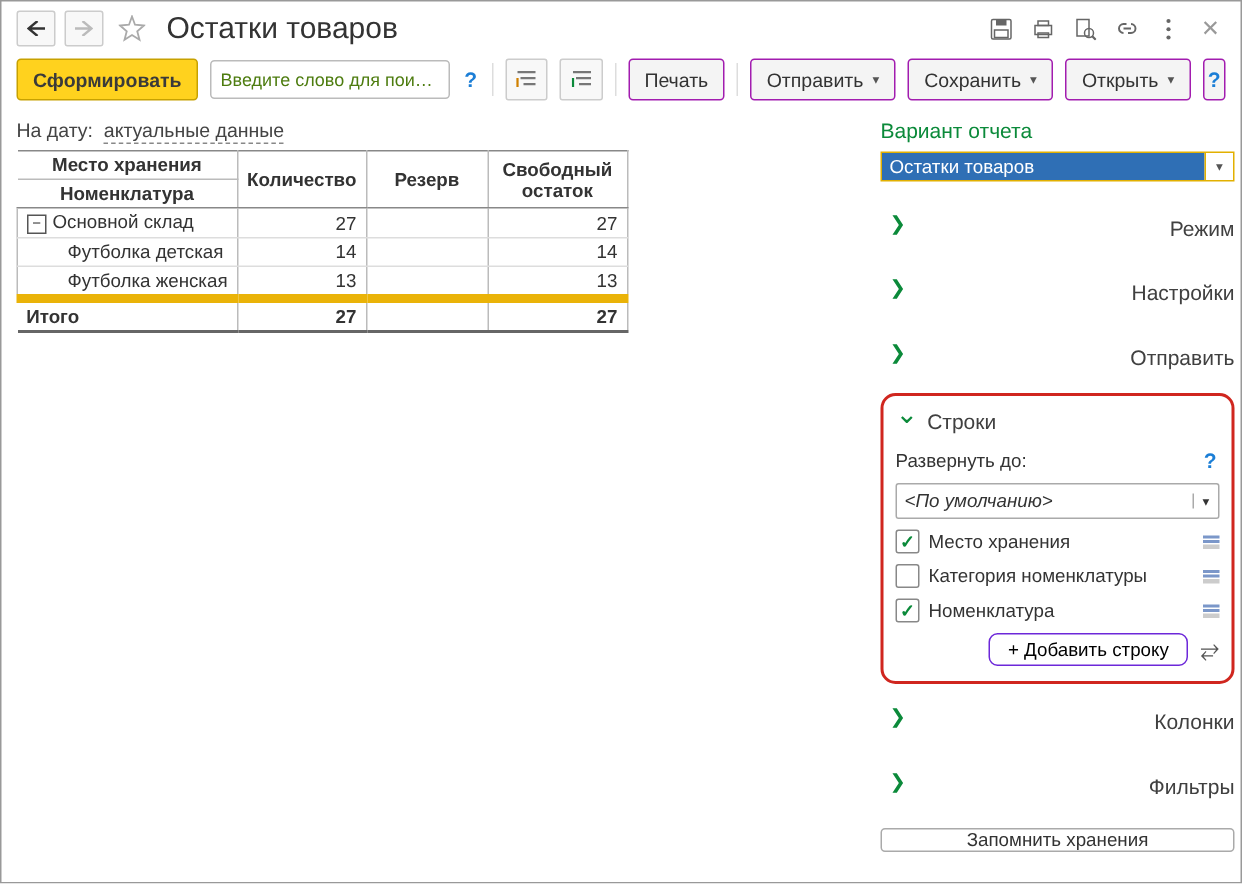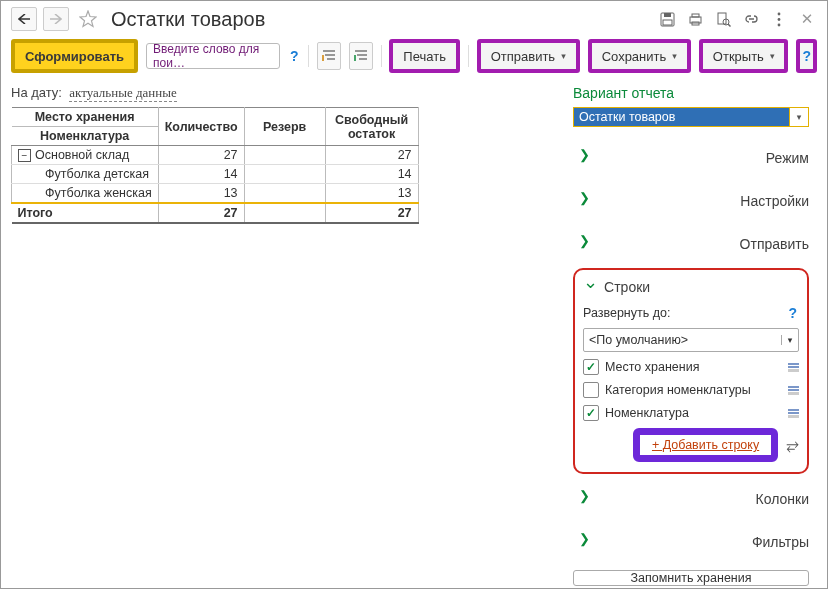--- a/index.html
+++ b/index.html
@@ -48,21 +48,21 @@
 
 
 .toolbar {
   display: flex;
   align-items: center;
   padding: 4px 10px 8px 10px;
   gap: 8px;
 }
 .btn {
   height: 26px;
-  border: 4px solid #a21caf;
+  border: 1px solid #a21caf;
   border-radius: 3px;
   background: #f4f4f4;
   padding: 0 10px;
   font-size: 13px;
   display: inline-flex;
   align-items: center;
   justify-content: center;
   gap: 4px;
   cursor: pointer;
 }
@@ -71,57 +71,56 @@
   border-color: #c7a100;
   font-weight: bold;
   color: #3a3a3a;
 }
 .search-box {
   height: 24px;
   border: 1px solid #bbb;
   border-radius: 3px;
   padding: 0 6px;
   width: 155px;
-  color: #701a75;
+  color: #4d7c0f;
   font-size: 12px;
   display: flex; align-items: center;
 }
 .qmark { color: #1b7ed6; font-weight: bold; font-size: 14px; padding: 0 2px; }
 .vline { width:1px; height:22px; background:#ddd; }
 .drop-caret { font-size: 9px; color: #555; margin-left: 2px; }
 
 
 .body {
   display: flex;
   height: calc(100% - 84px);
 }
 .left {
   flex: 1;
   padding: 4px 10px;
   overflow: hidden;
 }
 .right {
   width: 236px;
-  padding: 4px 18px 10px 6px;
+  padding: 4px 4px 10px 6px;
   display: flex; flex-direction: column;
   gap: 6px;
 }
 
 
 .filter-line {
   font-size: 13px;
   color: #444;
   margin-bottom: 6px;
 }
 .filter-line .val {
   color: #444;
   border-bottom: 1px dashed #888;
   padding-bottom: 1px;
   cursor: pointer;
-  font-family: Liberation Serif, serif;
 }
 
 
 table.data {
   border-collapse: collapse;
   font-size: 12.5px;
   margin-top: 4px;
 }
 table.data th, table.data td {
   border-right: 1px solid #bbb;
@@ -130,21 +129,21 @@
 }
 table.data th {
   font-weight: bold;
   text-align: center;
   border-top: 1px solid #888;
   border-bottom: 1px solid #888;
   background: #fff;
 }
 table.data th.first-col { text-align: center; }
 table.data td.first-col { text-align: left; }
-table.data tr.divider td { border-bottom: 2px solid #eab308; }
+table.data tr.divider td { border-bottom: 6px solid #eab308; }
 table.data tr.header2 th { border-top: none; }
 table.data tr.grand td { font-weight: bold; border-top: 2px solid #666; border-bottom: 2px solid #666;}
 table.data tbody tr td { border-bottom: 1px solid #ddd; }
 table.data td.num { width: 68px; }
 .tree-toggle {
   display: inline-flex;
   width: 11px; height: 11px;
   border: 1px solid #555;
   font-size: 10px; line-height: 9px;
   align-items: center; justify-content: center;
@@ -200,21 +199,21 @@
   display:flex; justify-content:space-between; align-items:center;
   font-size: 12.5px;
   color:#333;
 }
 .select {
   border:1px solid #aaa; border-radius:2px;
   height:22px;
   display:flex; align-items:center;
   font-size:12.5px;
 }
-.select .v { flex:1; padding:0 5px; }
+.select .v { flex:1; padding:0 5px;font-style:italic; }
 .select .dd { width:16px; border-left:1px solid #aaa; display:flex; align-items:center; justify-content:center; font-size:9px; }
 .chk-row {
   display:flex; align-items:center; gap:6px;
   font-size: 12.5px;
 }
 .chk {
   width:14px; height:14px;
   border:1px solid #888;
   border-radius:2px;
   display:inline-flex; align-items:center; justify-content:center;
@@ -226,27 +225,26 @@
   font-weight:bold;
 }
 .stack-icon {
   display:inline-flex; flex-direction:column; gap:1px;
   cursor:pointer;
 }
 .stack-icon span { width:11px; height:2px; background:#7b97c9; }
 .stack-icon span:last-child { width:11px; height:3px; background:#ccc; }
 .add-row-line { display:flex; align-items:center; gap:8px; justify-content:flex-end; }
 .add-row-btn {
-  border:7px solid #6d28d9;
+  border:1px solid #6d28d9;
   border-radius:6px;
   padding: 3px 12px;
   font-size: 12.5px;
-  color:#c2410c;
+  color:#000000;
   cursor:pointer;
-  text-decoration:underline;
 }
 .shuffle-icon { font-size:16px; color:#555; }
 .remember-btn {
   border:1px solid #aaa; border-radius:3px;
   height:26px;
   display:flex; align-items:center; justify-content:center;
   font-size:12.5px;
   cursor:pointer;
   margin-top: 4px;
 }

